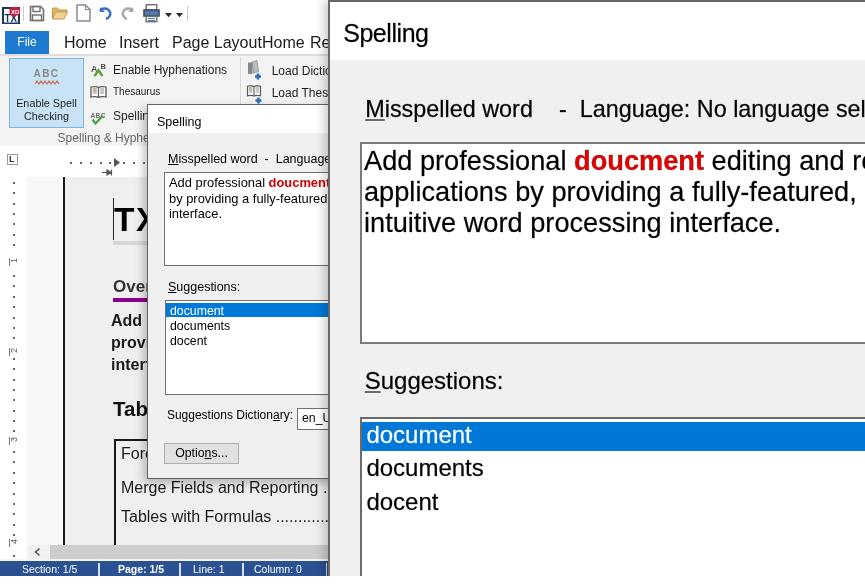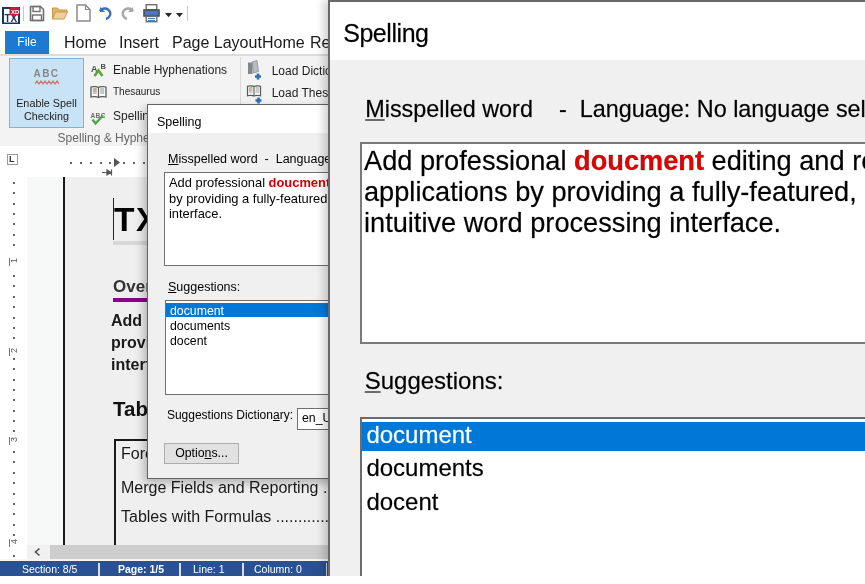--- a/index.html
+++ b/index.html
@@ -238,21 +238,21 @@
 <div class="abs" style="left:121px;top:507.6px;font-size:16px;color:#1a1a1a;white-space:nowrap;">Tables with Formulas ..............................</div>
 
 <div class="abs" style="left:27px;top:545px;width:838px;height:14px;background:#f1f1f1;"></div>
 <svg class="abs" style="left:31px;top:545px;" width="14" height="14">
       <path d="M8.5 3.5 L4.5 7 L8.5 10.5" stroke="#505050" stroke-width="1.6" fill="none"></path>
     </svg>
 <div class="abs" style="left:50px;top:545px;width:815px;height:14px;background:#cdcdcd;"></div>
 <div class="abs" style="left:0;top:559px;width:865px;height:3px;background:#f5f5f5;"></div>
 
 <div class="abs" style="left:0;top:560.5px;width:865px;height:23.5px;background:#2a5191;color:#fff;font-size:10.5px;">
-  <span style="position:absolute;left:22px;top:2.5px;">Section: 8/5</span>
+  <span style="position:absolute;left:22px;top:2.5px;">Section: 1/5</span>
   <span style="position:absolute;left:118px;top:2.5px;font-weight:bold;">Page: 1/5</span>
   <span style="position:absolute;left:193px;top:2.5px;">Line: 1</span>
   <span style="position:absolute;left:254px;top:2.5px;">Column: 0</span>
   <span style="position:absolute;left:98px;top:2.5px;width:1.5px;height:18px;background:#d8dde8;"></span>
   <span style="position:absolute;left:179px;top:2.5px;width:1.5px;height:18px;background:#d8dde8;"></span>
   <span style="position:absolute;left:242px;top:2.5px;width:1.5px;height:18px;background:#d8dde8;"></span>
   <span style="position:absolute;left:325.5px;top:2.5px;width:1.5px;height:18px;background:#d8dde8;"></span>
 </div>
 
 <div id="smalldlg" class="abs" style="left:147px;top:104px;width:200px;height:375px;background:#f0f0f0;border:1px solid #646464;box-sizing:border-box;box-shadow:-3px 4px 9px rgba(0,0,0,0.26);overflow:hidden;">

